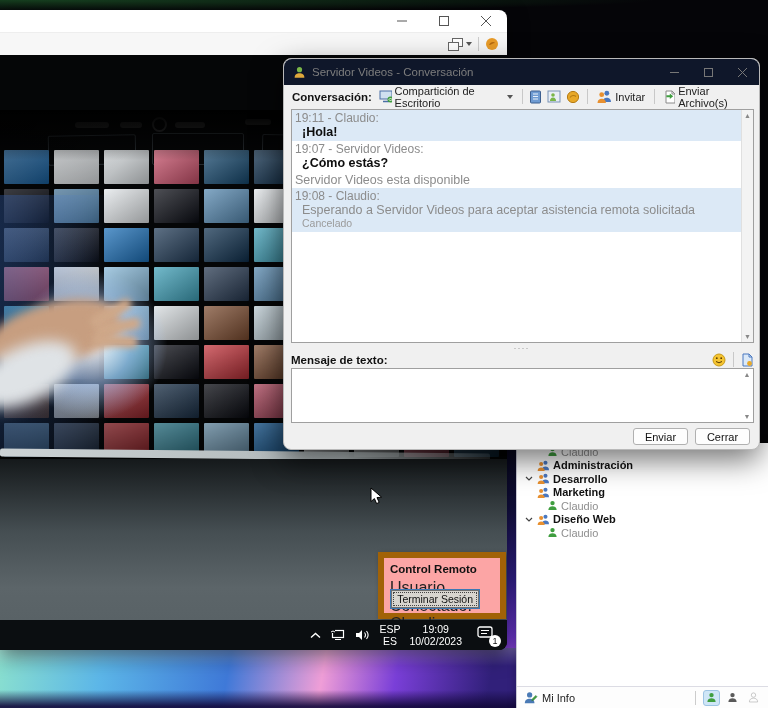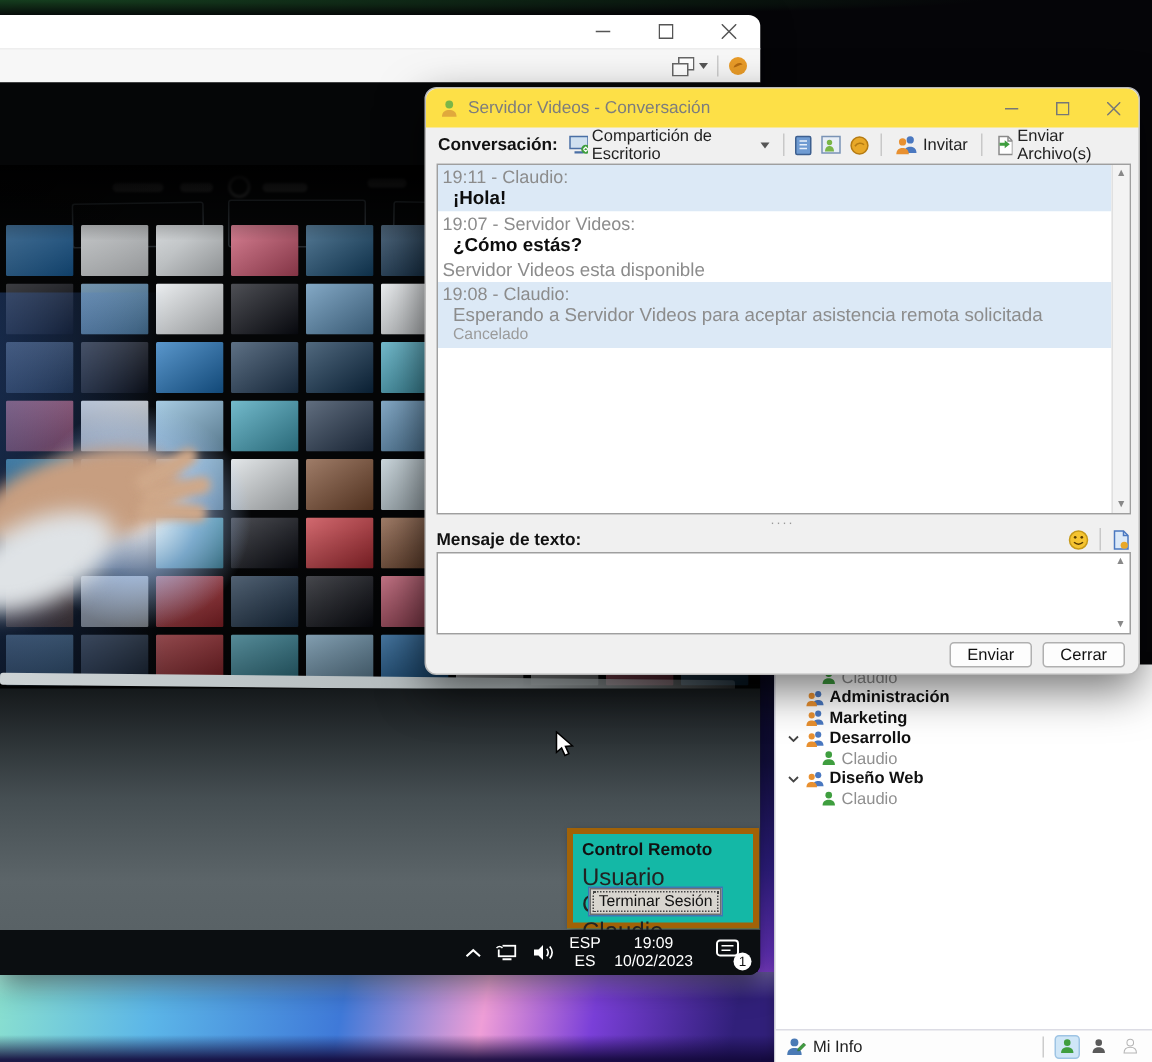--- a/index.html
+++ b/index.html
@@ -43,21 +43,21 @@
   .floor{position:absolute;left:0;top:404px;width:507px;height:161px;background:linear-gradient(to bottom,#15191b 0%,#454e52 45%,#5c6569 80%,#596266 100%)}
 
   
   .taskbar{position:absolute;left:0;bottom:0;width:507px;height:30px;background:#0b0e11;display:flex;align-items:center;justify-content:flex-end;color:#fff}
   .tray{display:flex;align-items:center;gap:9px;margin-right:10px}
   .tray-text{font-size:10.5px;line-height:12px;text-align:center;color:#fff}
   .badge-wrap{position:relative;width:20px;height:18px;margin-left:6px}
   .badge{position:absolute;right:-4px;bottom:-3px;width:12px;height:12px;border-radius:50%;background:#fff;color:#111;font-size:9px;display:flex;align-items:center;justify-content:center}
 
   
-  .control-panel{position:absolute;left:378px;top:497px;width:128px;height:67px;background:#14b8a6;border:4px solid #a16207;padding:5px 6px;box-shadow:2px 2px 5px rgba(0,0,0,.4)}
+  .control-panel{position:absolute;left:378px;top:497px;width:128px;height:67px;background:#fca5a5;border:6px solid #a16207;padding:5px 6px;box-shadow:2px 2px 5px rgba(0,0,0,.4)}
   .cp-title{font-size:11.5px;font-weight:700;color:#111}
   .cp-text{font-size:16px;color:#222;margin-top:4px}
   .cp-btn{position:absolute;right:21px;bottom:5px;font-size:10.5px;padding:2px 5px;background:#d8d5cf;border:1px solid #6f6f6f;box-shadow:0 0 0 1px #3c78b4;outline:1px dotted #444;outline-offset:-3px;color:#111;font-family:"Liberation Sans",sans-serif}
 
   .cursor{position:absolute;left:370px;top:432px;pointer-events:none}
 
   
   .roster{position:absolute;left:516px;top:443px;width:252px;height:265px;background:#fff;border-left:1px solid #c9c9d4;box-shadow:0 0 8px rgba(0,0,0,.25)}
   .roster-list{padding-top:2px}
   .roster-row{display:flex;align-items:center;height:13.5px;padding-left:6px;gap:3px}
@@ -67,21 +67,21 @@
   .roster-label-user{font-size:11px;color:#8f8f8f}
   .roster-footer{position:absolute;left:0;bottom:0;width:100%;height:22px;border-top:1px solid #dcdce4;display:flex;align-items:center;padding:0 6px;background:#fdfdfd}
   .rf-label{font-size:11px;color:#222;margin-left:4px}
   .rf-right{margin-left:auto;display:flex;align-items:center;gap:4px}
   .rf-sep{width:1px;height:14px;background:#ccc;margin-right:3px}
   .presence{width:17px;height:16px;display:flex;align-items:center;justify-content:center;border-radius:3px}
   .presence.selected{background:#cfe6f7;border:1px solid #9ec4e4}
 
   
   .chat{position:absolute;left:283px;top:58px;width:477px;height:392px;background:#f0f0f0;border-radius:8px;box-shadow:0 10px 30px rgba(0,0,0,.55);border:1px solid #b9b9b9}
-  .chat-titlebar{height:26px;display:flex;align-items:center;padding:0 0 0 9px;border-radius:8px 8px 0 0;background:#fde047}
+  .chat-titlebar{height:26px;display:flex;align-items:center;padding:0 0 0 9px;border-radius:8px 8px 0 0;background:#0f172a}
   .chat-title{font-size:11.5px;color:#7d7d7d;margin-left:6px}
   .chat-controls{margin-left:auto;display:flex;height:100%}
   .chat-toolbar{height:23px;display:flex;align-items:center;padding:0 8px;gap:5px}
   .ct-label{font-size:11.5px;font-weight:700;color:#111}
   .ct-right{margin-left:auto;display:flex;align-items:center;gap:5px}
   .ct-item{display:flex;align-items:center;gap:3px;font-size:11px;color:#222;padding:1px 2px;border-radius:2px}
   .ct-sep{width:1px;height:15px;background:#c8c8c8;margin:0 2px}
 
   .history{position:absolute;left:7px;top:50px;width:463px;height:234px;background:#fff;border:1px solid #9f9f9f;overflow:hidden}
   .history-inner{position:absolute;left:0;top:0;right:12px;bottom:0;overflow:hidden}
@@ -335,42 +335,42 @@
         <span class="caret-slot"></span>
         <svg width="13" height="11" viewBox="0 0 16 14">
           <circle cx="10.5" cy="3.5" r="2.6" fill="#4a78c0"></circle>
           <path d="M6 13 c0-3.6 2.4-4.6 4.5-4.6 s4.5 1 4.5 4.6 z" fill="#4a78c0"></path>
           <circle cx="5" cy="5" r="2.6" fill="#e89030"></circle>
           <path d="M.5 14 c0-3.6 2.4-4.6 4.5-4.6 s4.5 1 4.5 4.6 z" fill="#e89030"></path>
         </svg>
         <span class="roster-label-group">Administración</span>
       </div>
       <div class="roster-row">
+        <span class="caret-slot">
+          <svg width="8" height="5">
+            <path d="M1 1 L4 4 L7 1" fill="none" stroke="#444" stroke-width="1.2"></path>
+          </svg>
+        </span>
+        <svg width="13" height="11" viewBox="0 0 16 14">
+          <circle cx="10.5" cy="3.5" r="2.6" fill="#4a78c0"></circle>
+          <path d="M6 13 c0-3.6 2.4-4.6 4.5-4.6 s4.5 1 4.5 4.6 z" fill="#4a78c0"></path>
+          <circle cx="5" cy="5" r="2.6" fill="#e89030"></circle>
+          <path d="M.5 14 c0-3.6 2.4-4.6 4.5-4.6 s4.5 1 4.5 4.6 z" fill="#e89030"></path>
+        </svg>
+        <span class="roster-label-group">Desarrollo</span>
+      </div>
+      <div class="roster-row">
         <span class="caret-slot"></span>
         <svg width="13" height="11" viewBox="0 0 16 14">
           <circle cx="10.5" cy="3.5" r="2.6" fill="#4a78c0"></circle>
           <path d="M6 13 c0-3.6 2.4-4.6 4.5-4.6 s4.5 1 4.5 4.6 z" fill="#4a78c0"></path>
           <circle cx="5" cy="5" r="2.6" fill="#e89030"></circle>
           <path d="M.5 14 c0-3.6 2.4-4.6 4.5-4.6 s4.5 1 4.5 4.6 z" fill="#e89030"></path>
         </svg>
         <span class="roster-label-group">Marketing</span>
-      </div>
-      <div class="roster-row">
-        <span class="caret-slot">
-          <svg width="8" height="5">
-            <path d="M1 1 L4 4 L7 1" fill="none" stroke="#444" stroke-width="1.2"></path>
-          </svg>
-        </span>
-        <svg width="13" height="11" viewBox="0 0 16 14">
-          <circle cx="10.5" cy="3.5" r="2.6" fill="#4a78c0"></circle>
-          <path d="M6 13 c0-3.6 2.4-4.6 4.5-4.6 s4.5 1 4.5 4.6 z" fill="#4a78c0"></path>
-          <circle cx="5" cy="5" r="2.6" fill="#e89030"></circle>
-          <path d="M.5 14 c0-3.6 2.4-4.6 4.5-4.6 s4.5 1 4.5 4.6 z" fill="#e89030"></path>
-        </svg>
-        <span class="roster-label-group">Desarrollo</span>
       </div>
       <div class="roster-row child">
         <svg width="11" height="11" viewBox="0 0 16 16">
           <circle cx="8" cy="4.5" r="3.2" fill="#3f9e3f"></circle>
           <path d="M2 14.5 c0-4.2 3-5.5 6-5.5 s6 1.3 6 5.5 z" fill="#3f9e3f"></path>
         </svg>
         <span class="roster-label-user">Claudio</span>
       </div>
       <div class="roster-row">
         <span class="caret-slot">

